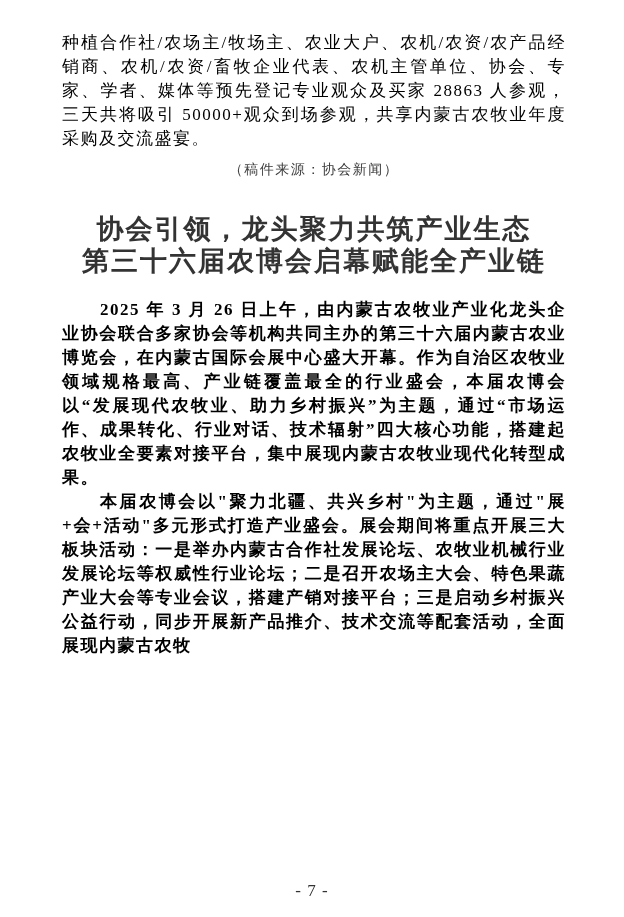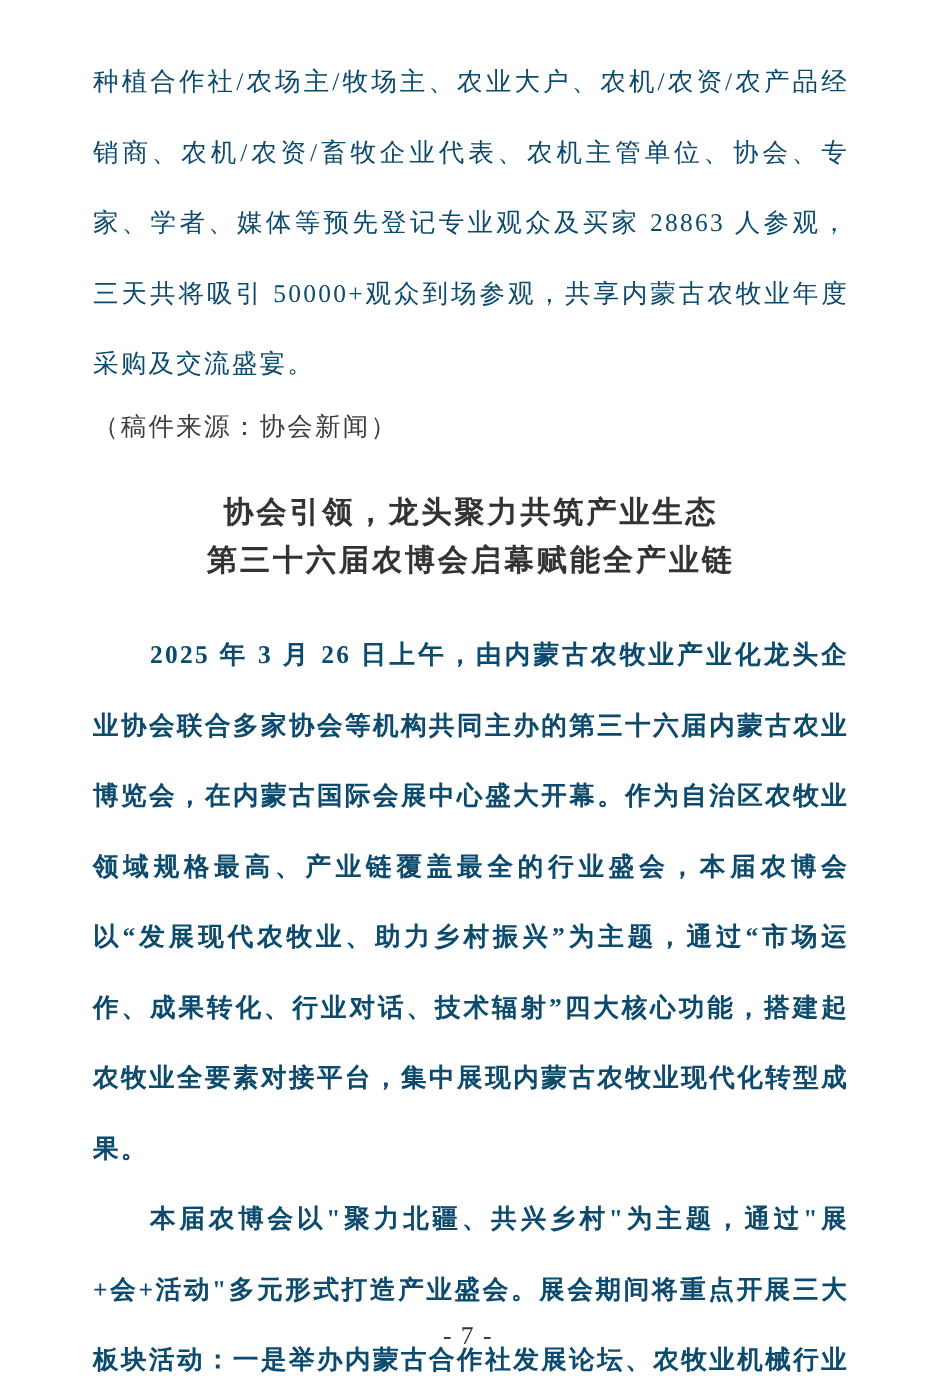--- a/index.html
+++ b/index.html
@@ -13,42 +13,42 @@
     height: 917px;
     background: #ffffff;
     overflow: hidden;
     font-family: "Liberation Serif", "DejaVu Serif", serif;
   }
   .content {
     padding: 31px 58px 0 62px;
   }
   .para {
     font-size: 17px;
-    line-height: 47px;
-    color: #0c4a6e;
+    line-height: 24px;
+    color: #000000;
     text-align: justify;
     letter-spacing: 1.5px;
     margin: 0;
   }
   .para.indent {
     text-indent: 38px;
     font-weight: bold;
   }
   .source-line {
-    font-size: 17px;
+    font-size: 14px;
     line-height: 37.5px;
     color: #3d3d3d;
     letter-spacing: 1.5px;
-    text-align: left;
+    text-align: center;
     margin: 0;
   }
   .heading {
-    font-family: Liberation Mono, monospace;
+    font-family: Liberation Sans, sans-serif;
     font-weight: bold;
-    font-size: 20px;
+    font-size: 27px;
     line-height: 32px;
     color: #333333;
     text-align: center;
     letter-spacing: 2px;
     margin: 0;
   }
   .heading-1 { margin-top: 24px; }
   .heading-2 { }
   .para-2 { margin-top: 21px; }
   .page-number {

